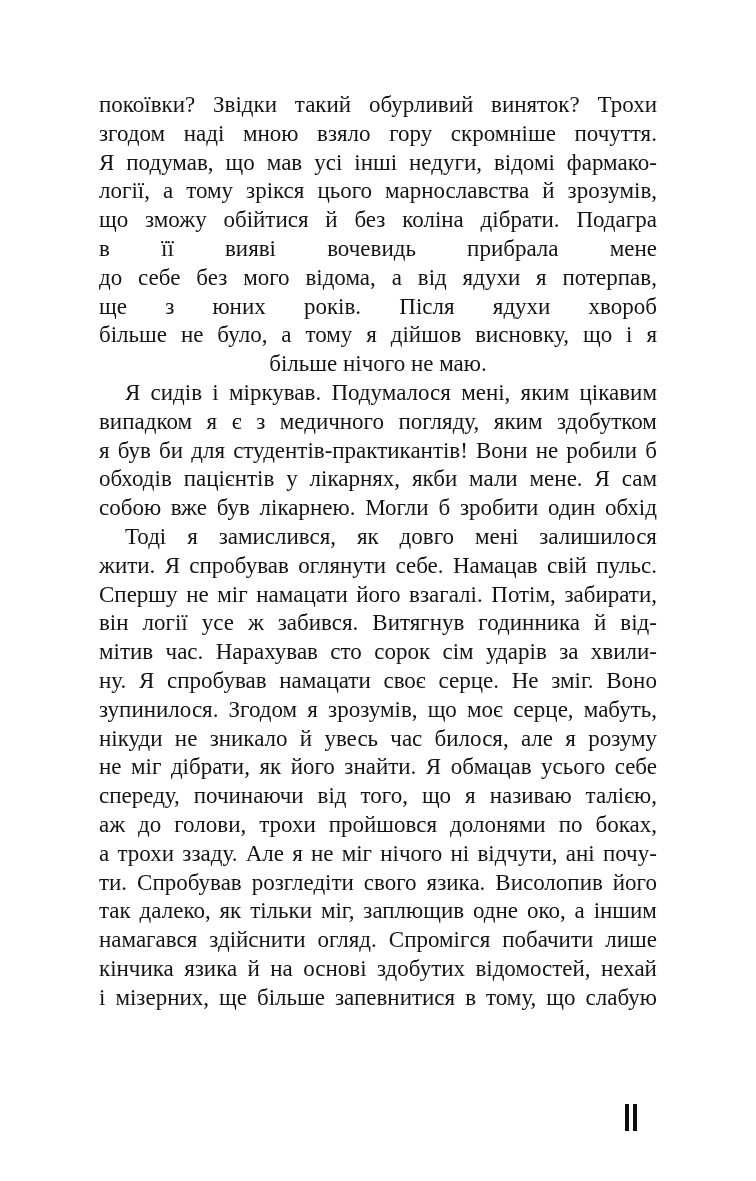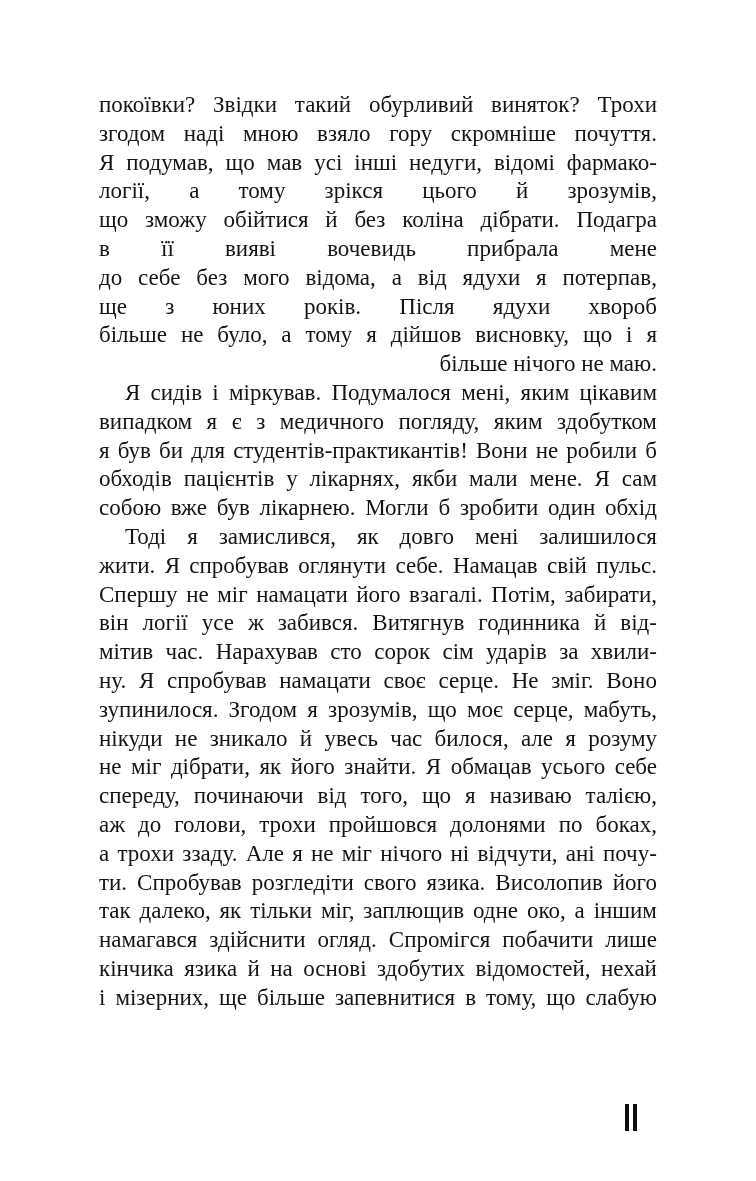--- a/index.html
+++ b/index.html
@@ -26,21 +26,21 @@
     height: 28.8px;
     line-height: 28.8px;
     font-size: 23px;
     display: flex;
     justify-content: space-between;
     overflow: visible;
   }
   .line span { white-space: pre; }
   .line.last {
     display: block;
-    text-align: right;
+    text-align: center;
     white-space: pre;
   }
   .line.indent {
     padding-left: 26px;
   }
   .page-number {
     position: absolute;
     top: 1104px;
     right: 99px;
     height: 27px;
@@ -95,20 +95,21 @@
         <span>недуги,</span>
         <span>відомі</span>
         <span>фармако-</span>
       </div>
       <div class="line">
         <span>логії,</span>
         <span>а</span>
         <span>тому</span>
         <span>зрікся</span>
         <span>цього</span>
+        <span>марнославства</span>
         <span>й</span>
         <span>зрозумів,</span>
       </div>
       <div class="line">
         <span>що</span>
         <span>зможу</span>
         <span>обійтися</span>
         <span>й</span>
         <span>без</span>
         <span>коліна</span>

